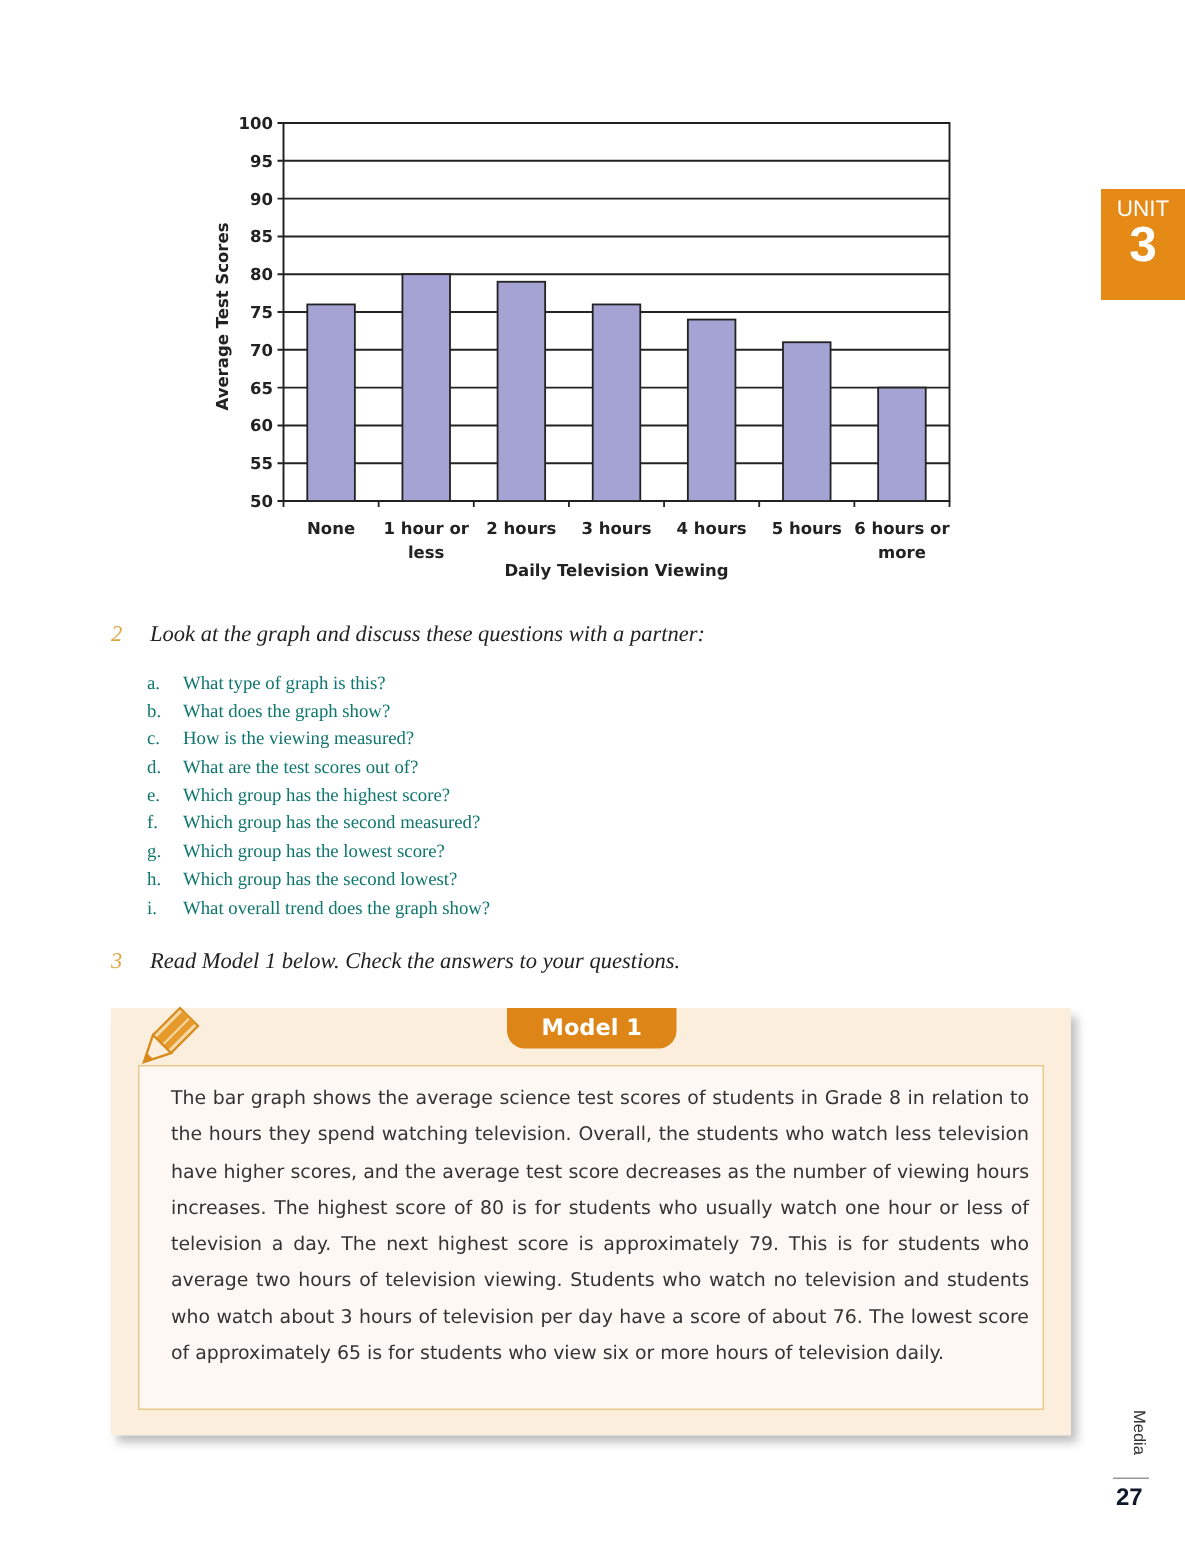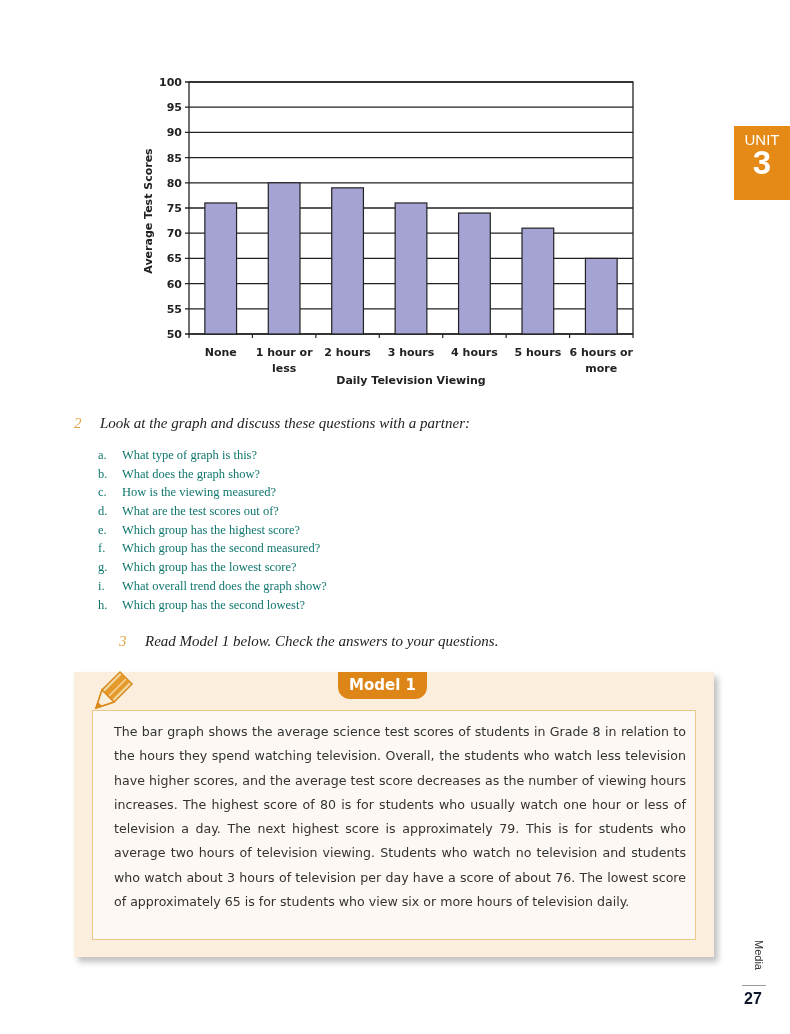--- a/index.html
+++ b/index.html
@@ -14,30 +14,30 @@
 
   
   .unit-tab { position:absolute; left:734px; top:126px; width:56px; height:74px; background:#e58a17; color:#fff; text-align:center; }
   .unit-tab .u-label { display:block; font-family:"Liberation Sans", sans-serif; font-size:15px; margin-top:5px; letter-spacing:0; }
   .unit-tab .u-num { display:block; font-family:"Liberation Sans", sans-serif; font-weight:bold; font-size:33px; line-height:30px; }
 
   
   .activity { position:absolute; left:74px; font-family:"Liberation Serif", serif; font-style:italic; font-size:15px; color:#222; }
   .activity .num { color:#e0a545; display:inline-block; width:26px; }
   .act2 { top:415px; }
-  .act3 { top:633px;margin-left:45px; }
+  .act3 { top:633px; }
 
   .qlist { position:absolute; left:98px; top:446px; margin:0; padding:0; list-style:none; font-family:"Liberation Serif", serif; font-size:12.5px; color:#0f766e; }
   .qlist li { height:18.7px; line-height:18.7px; white-space:nowrap; }
   .qlist .ql { display:inline-block; width:24px; }
 
   
   .model-outer { position:absolute; left:74px; top:672px; width:640px; height:285px; background:#fbeedd; box-shadow:4px 5px 6px rgba(0,0,0,0.25); }
   .model-inner { position:absolute; left:92px; top:710px; width:602px; height:228px; background:#fdf8f3; border:1px solid #e8c98a; }
-  .model-tab { position:absolute; left:338px; top:672px; width:89px; height:27px; background:#dd8516; border-radius:0 0 12px 12px; color:#fff; text-align:center; font-family:"DejaVu Sans", sans-serif; font-weight:bold; font-size:15px; line-height:27px; }
+  .model-tab { position:absolute; left:338px; top:672px; width:113px; height:27px; background:#dd8516; border-radius:0 0 12px 12px; color:#fff; text-align:center; font-family:"DejaVu Sans", sans-serif; font-weight:bold; font-size:15px; line-height:27px; }
   .model-text { position:absolute; left:110px; top:716px; width:572px; margin:4px; font-family:"DejaVu Sans", sans-serif; font-size:12.6px; line-height:24.3px; color:#333; text-align:justify; }
   .pencil { position:absolute; left:92px; top:668px; width:44px; height:44px; }
 
   
   .footer-section { position:absolute; left:745px; top:940px; width:20px; height:40px; writing-mode:vertical-rl; font-family:"Liberation Sans", sans-serif; font-size:11px; color:#333; }
   .footer-rule { position:absolute; left:742px; top:985px; width:24px; height:1px; background:#999; }
   .page-num { position:absolute; left:744px; top:990px; font-family:"Liberation Sans", sans-serif; font-weight:bold; font-size:16px; color:#0f172a; }
 </style>
 </head>
 <body>
@@ -105,22 +105,22 @@
   <span class="num">2</span><span>Look at the graph and discuss these questions with a partner:</span>
 </div>
 <ul class="qlist" id="qlist">
     <li><span class="ql">a.</span><span>What type of graph is this?</span></li>
     <li><span class="ql">b.</span><span>What does the graph show?</span></li>
     <li><span class="ql">c.</span><span>How is the viewing measured?</span></li>
     <li><span class="ql">d.</span><span>What are the test scores out of?</span></li>
     <li><span class="ql">e.</span><span>Which group has the highest score?</span></li>
     <li><span class="ql">f.</span><span>Which group has the second measured?</span></li>
     <li><span class="ql">g.</span><span>Which group has the lowest score?</span></li>
+    <li><span class="ql">h.</span><span>Which group has the second lowest?</span></li>
     <li><span class="ql">i.</span><span>What overall trend does the graph show?</span></li>
-    <li><span class="ql">h.</span><span>Which group has the second lowest?</span></li>
   </ul>
 
 <div class="activity act3">
   <span class="num">3</span><span>Read Model 1 below.  Check the answers to your questions.</span>
 </div>
 
 <div class="model-outer"></div>
 <div class="model-inner"></div>
 <div class="model-tab">Model 1</div>
 <svg class="pencil" viewBox="0 0 44 44">

